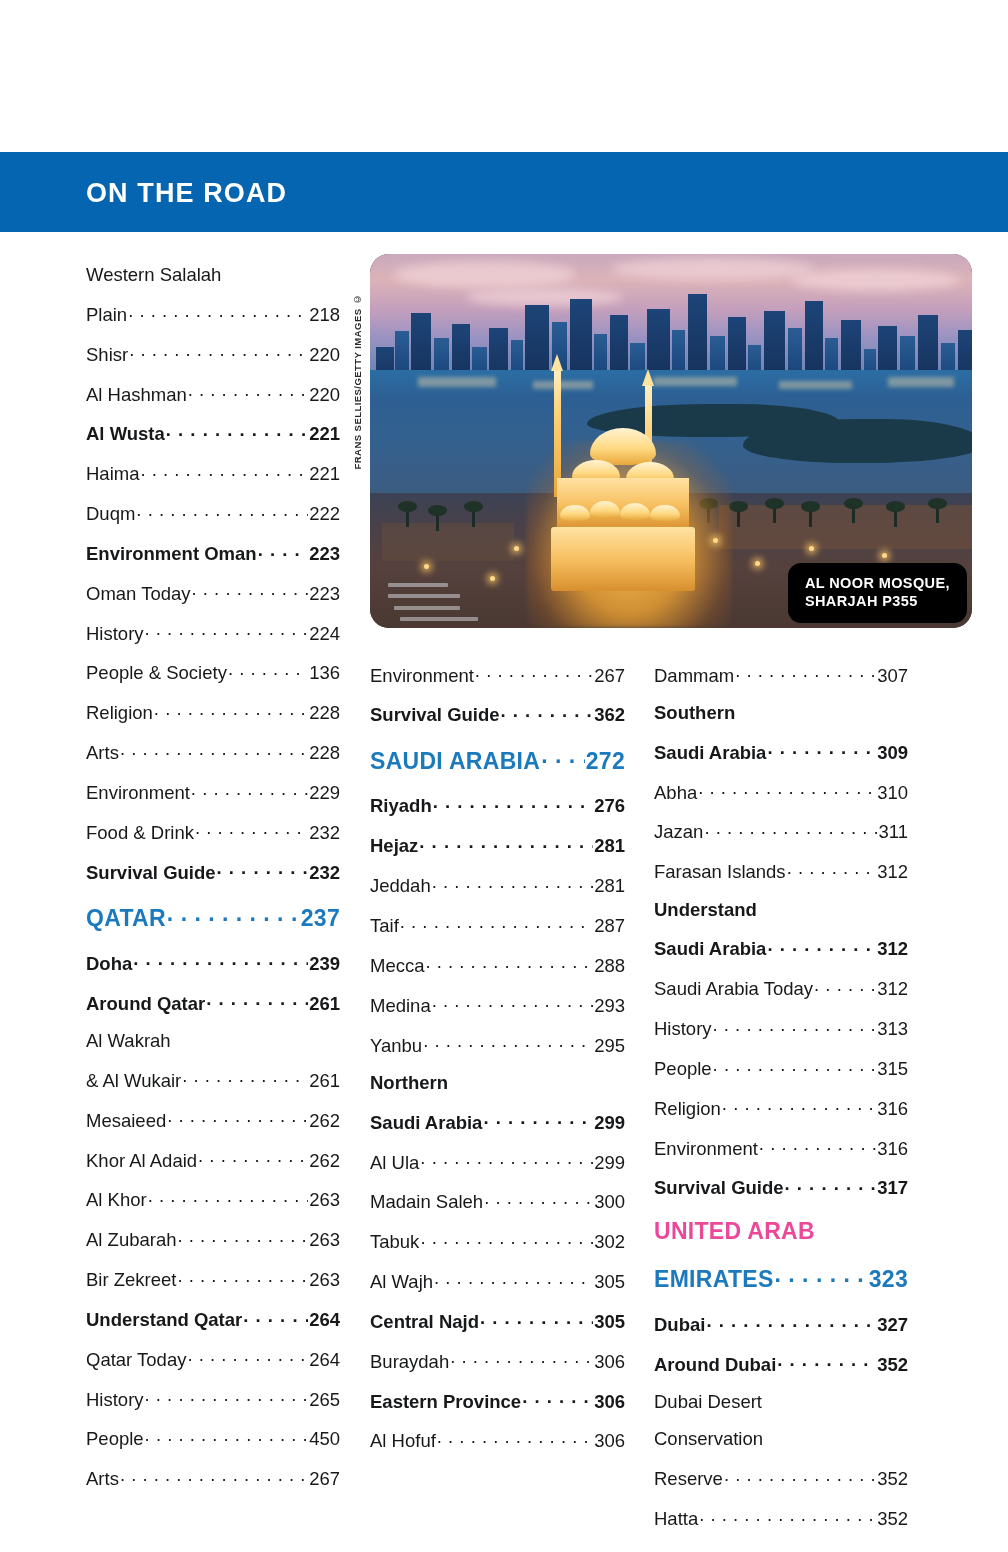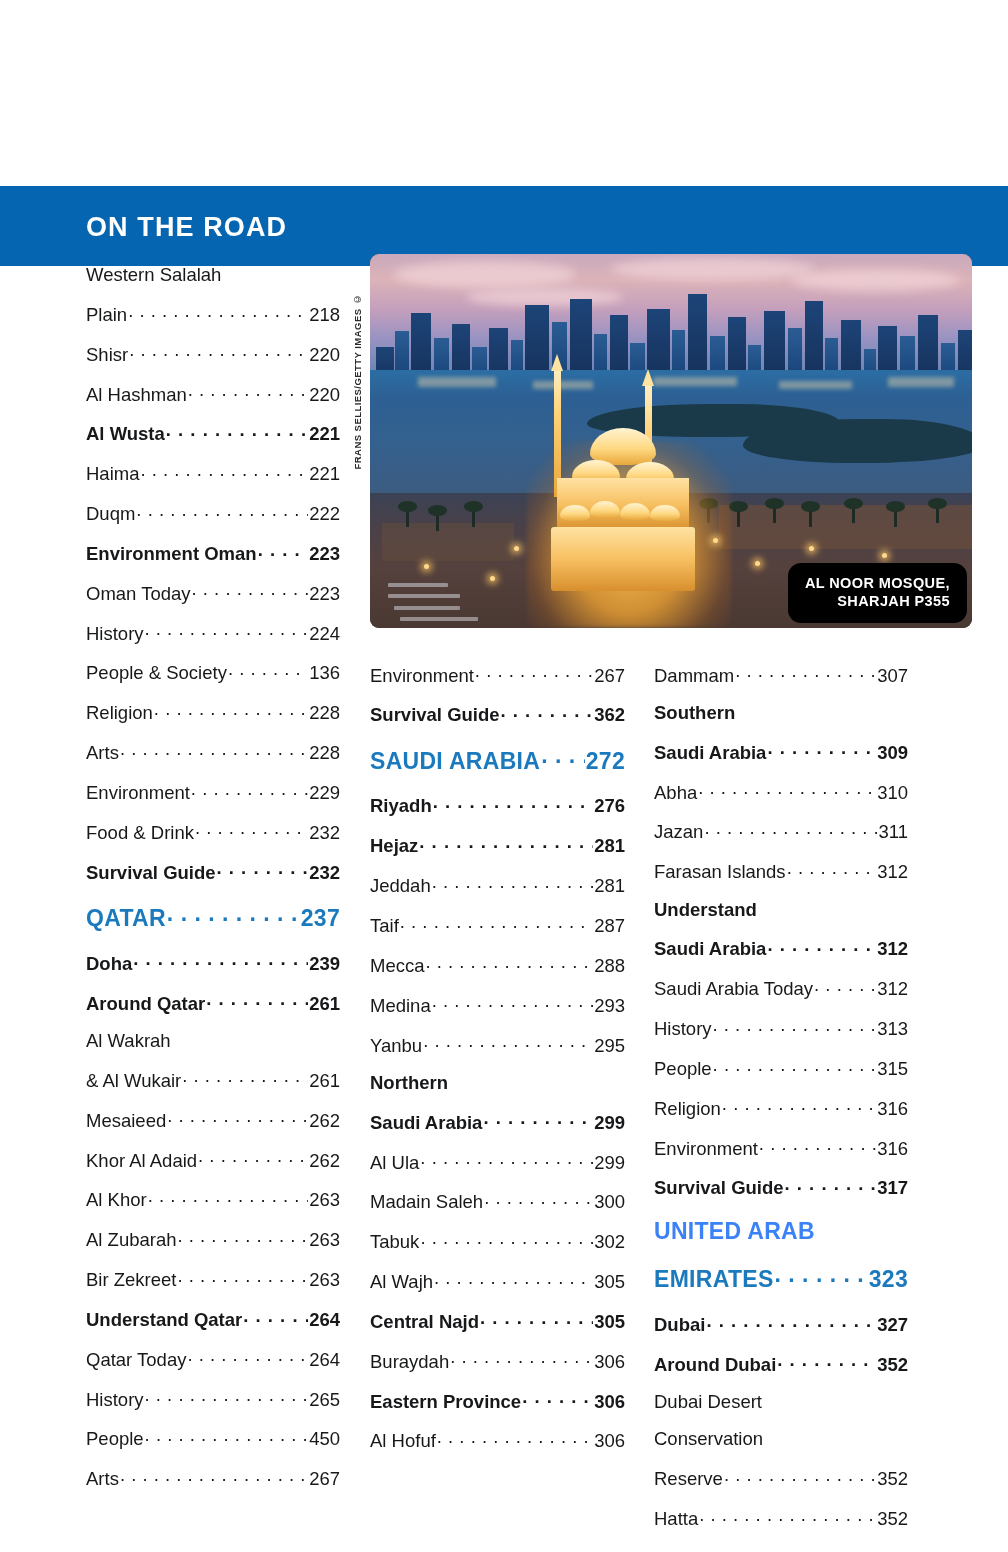--- a/index.html
+++ b/index.html
@@ -16,21 +16,20 @@
   }
 
   
   #header-band {
     position: absolute;
     left: 0;
     top: 152px;
     width: 1008px;
     height: 80px;
     background: #0565b0;
-    margin-top: 34px;
   }
   #header-title {
     position: absolute;
     left: 86px;
     top: 26px;
     color: #ffffff;
     font-size: 27px;
     font-weight: bold;
     letter-spacing: 1.1px;
   }
@@ -93,21 +92,21 @@
   .pre-line {
     font-size: 18.5px;
     color: #17181a;
     line-height: 1.1;
     margin-bottom: 17px;
     white-space: nowrap;
     margin-top: 13px;
   }
   .pre-line.bold { font-weight: bold; }
   .pre-line.section {
-    color: #3b82f6;
+    color: #ec4899;
     font-weight: bold;
     font-size: 23px;
     letter-spacing: 0.3px;
     margin-top: 20px;
   }
   .plain-line {
     font-size: 18.5px;
     color: #17181a;
     line-height: 1.1;
     margin-bottom: 17px;
@@ -118,24 +117,23 @@
   #photo-block {
     position: absolute;
     left: 370px;
     top: 254px;
     width: 602px;
     height: 374px;
   }
   #photo-frame {
     position: absolute;
     inset: 0;
-    border-radius: 9px;
+    border-radius: 19px;
     overflow: hidden;
     background: #404040;
-    text-align: right;
   }
   
   .sky {
     position: absolute; left: 0; top: 0; width: 100%; height: 31%;
     background: linear-gradient(180deg, #c9a9bd 0%, #dcb3b8 22%, #c49fbc 48%, #9a93c2 72%, #6f86b5 100%);
   }
   .cloud {
     position: absolute;
     border-radius: 50%;
     background: rgba(240,210,215,0.75);

